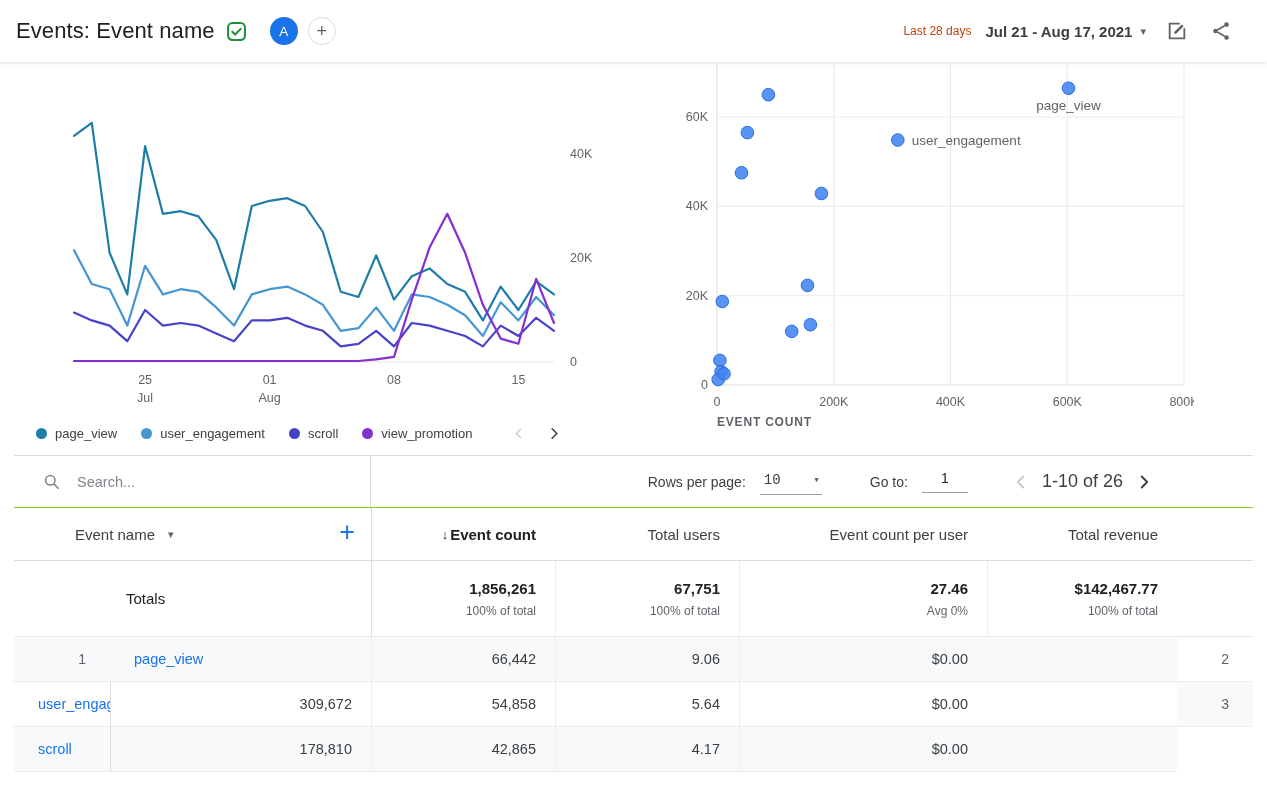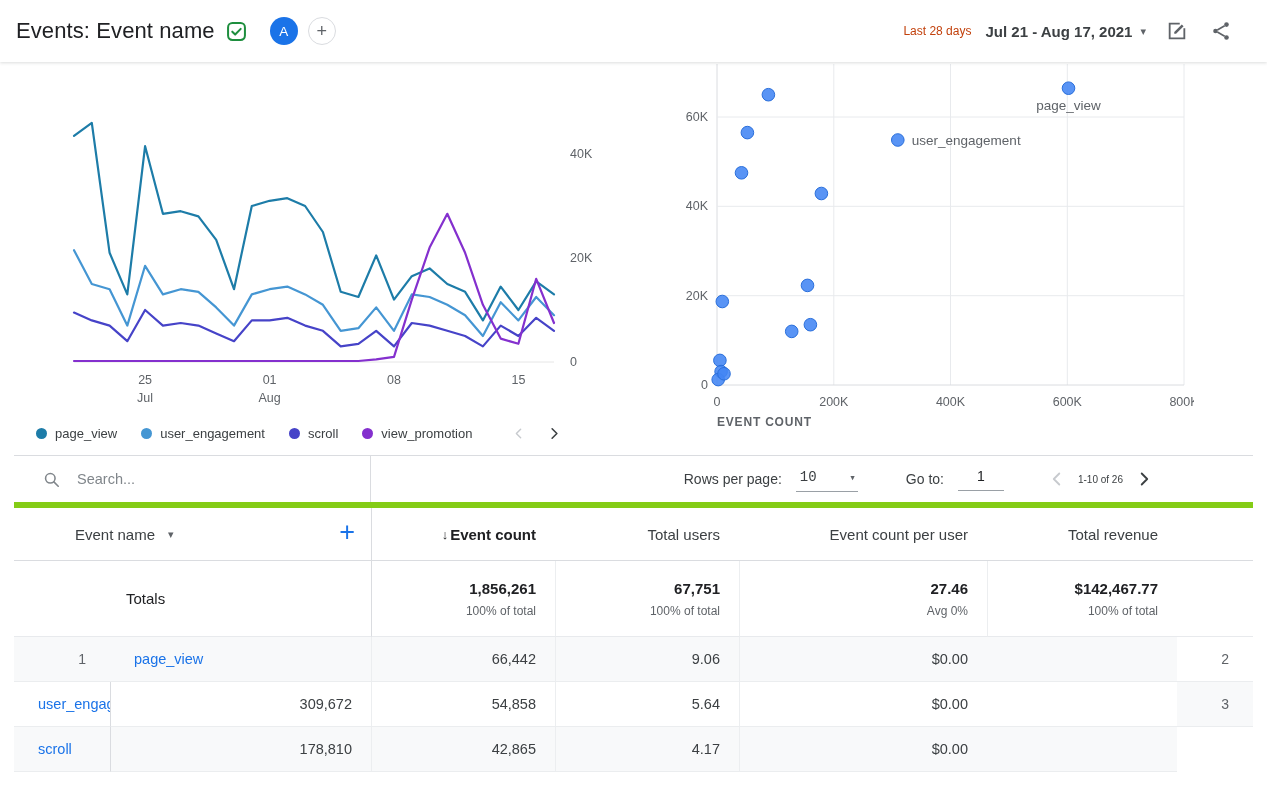--- a/index.html
+++ b/index.html
@@ -43,35 +43,35 @@
   .legend { display:flex; align-items:center; overflow:hidden; white-space:nowrap; width:468px; flex:0 0 auto; }
   .legend-item { display:flex; align-items:center; margin-right:24px; flex:0 0 auto; cursor:pointer; }
   .ldot { width:11px; height:11px; border-radius:50%; margin-right:8px; flex:0 0 auto; }
   .llabel { font-size:13px; color:#3c4043; }
   .legend-nav { display:flex; padding:2px; cursor:pointer; margin-left:14px; color:#3c4043; }
   .legend-nav.disabled { color:#c7cace; cursor:default; margin-left:4px; }
   .scatter-col { margin-left:56px; flex:0 0 auto; }
   #scatter-svg { display:block; }
 
   
-  .controls { display:flex; height:52px; border-bottom:6px solid #84cc16; }
+  .controls { display:flex; height:52px; border-bottom:1px solid #84cc16; }
   .search-cell { width:357px; align-self:stretch; display:flex; align-items:center; gap:14px;
     padding-left:28px; border-right:1px solid #dadce0; }
   .search-cell input { border:none; outline:none; font:inherit; font-size:14.5px; color:#3c4043; width:190px; background:transparent; }
   .search-cell input::placeholder { color:#80868b; }
   .right-ctls { flex:1; display:flex; align-items:center; justify-content:flex-end; padding-right:98px; }
   .ctl-label { font-size:14px; color:#3c4043; }
   .sel { margin-left:14px; display:flex; align-items:center; justify-content:space-between; width:62px;
     border-bottom:1px solid #9aa0a6; padding:3px 2px 6px 4px; font-size:14px; color:#3c4043; cursor:pointer;font-family:Liberation Mono, monospace; }
   .goto-label { margin-left:48px; }
   .goto-box { margin-left:14px; width:46px; border-bottom:1px solid #9aa0a6; text-align:center;
     font-size:14px; padding-bottom:6px; cursor:text; color:#202124; }
   .pg-chev { display:flex; cursor:pointer; color:#3c4043; }
   .chev-l { margin-left:42px; }
-  .pg-range { margin-left:10px; font-size:10px; color:#3c4043; }
+  .pg-range { margin-left:10px; font-size:18px; color:#3c4043; }
   .chev-r { margin-left:10px; }
   .pg-chev.disabled { color:#c7cace; cursor:default; }
 
   
   .tgrid { display:grid; grid-template-columns:96px 261px 184px 184px 248px 190px 1fr; }
   .cell { display:flex; align-items:center; }
   .hrow { height:53px; border-bottom:1px solid #dadce0; font-size:15px; color:#3c4043; background:#fff; }
   .dim { grid-column:1/3; justify-content:space-between; padding:0 10px 0 61px; }
   .dim-sel { display:flex; align-items:center; gap:13px; cursor:pointer; }
   .plusbtn { color:#1a73e8; font-size:27px; font-weight:300; cursor:pointer; line-height:1; padding:0 6px 4px; background:none; border:none; font-family:inherit; }

